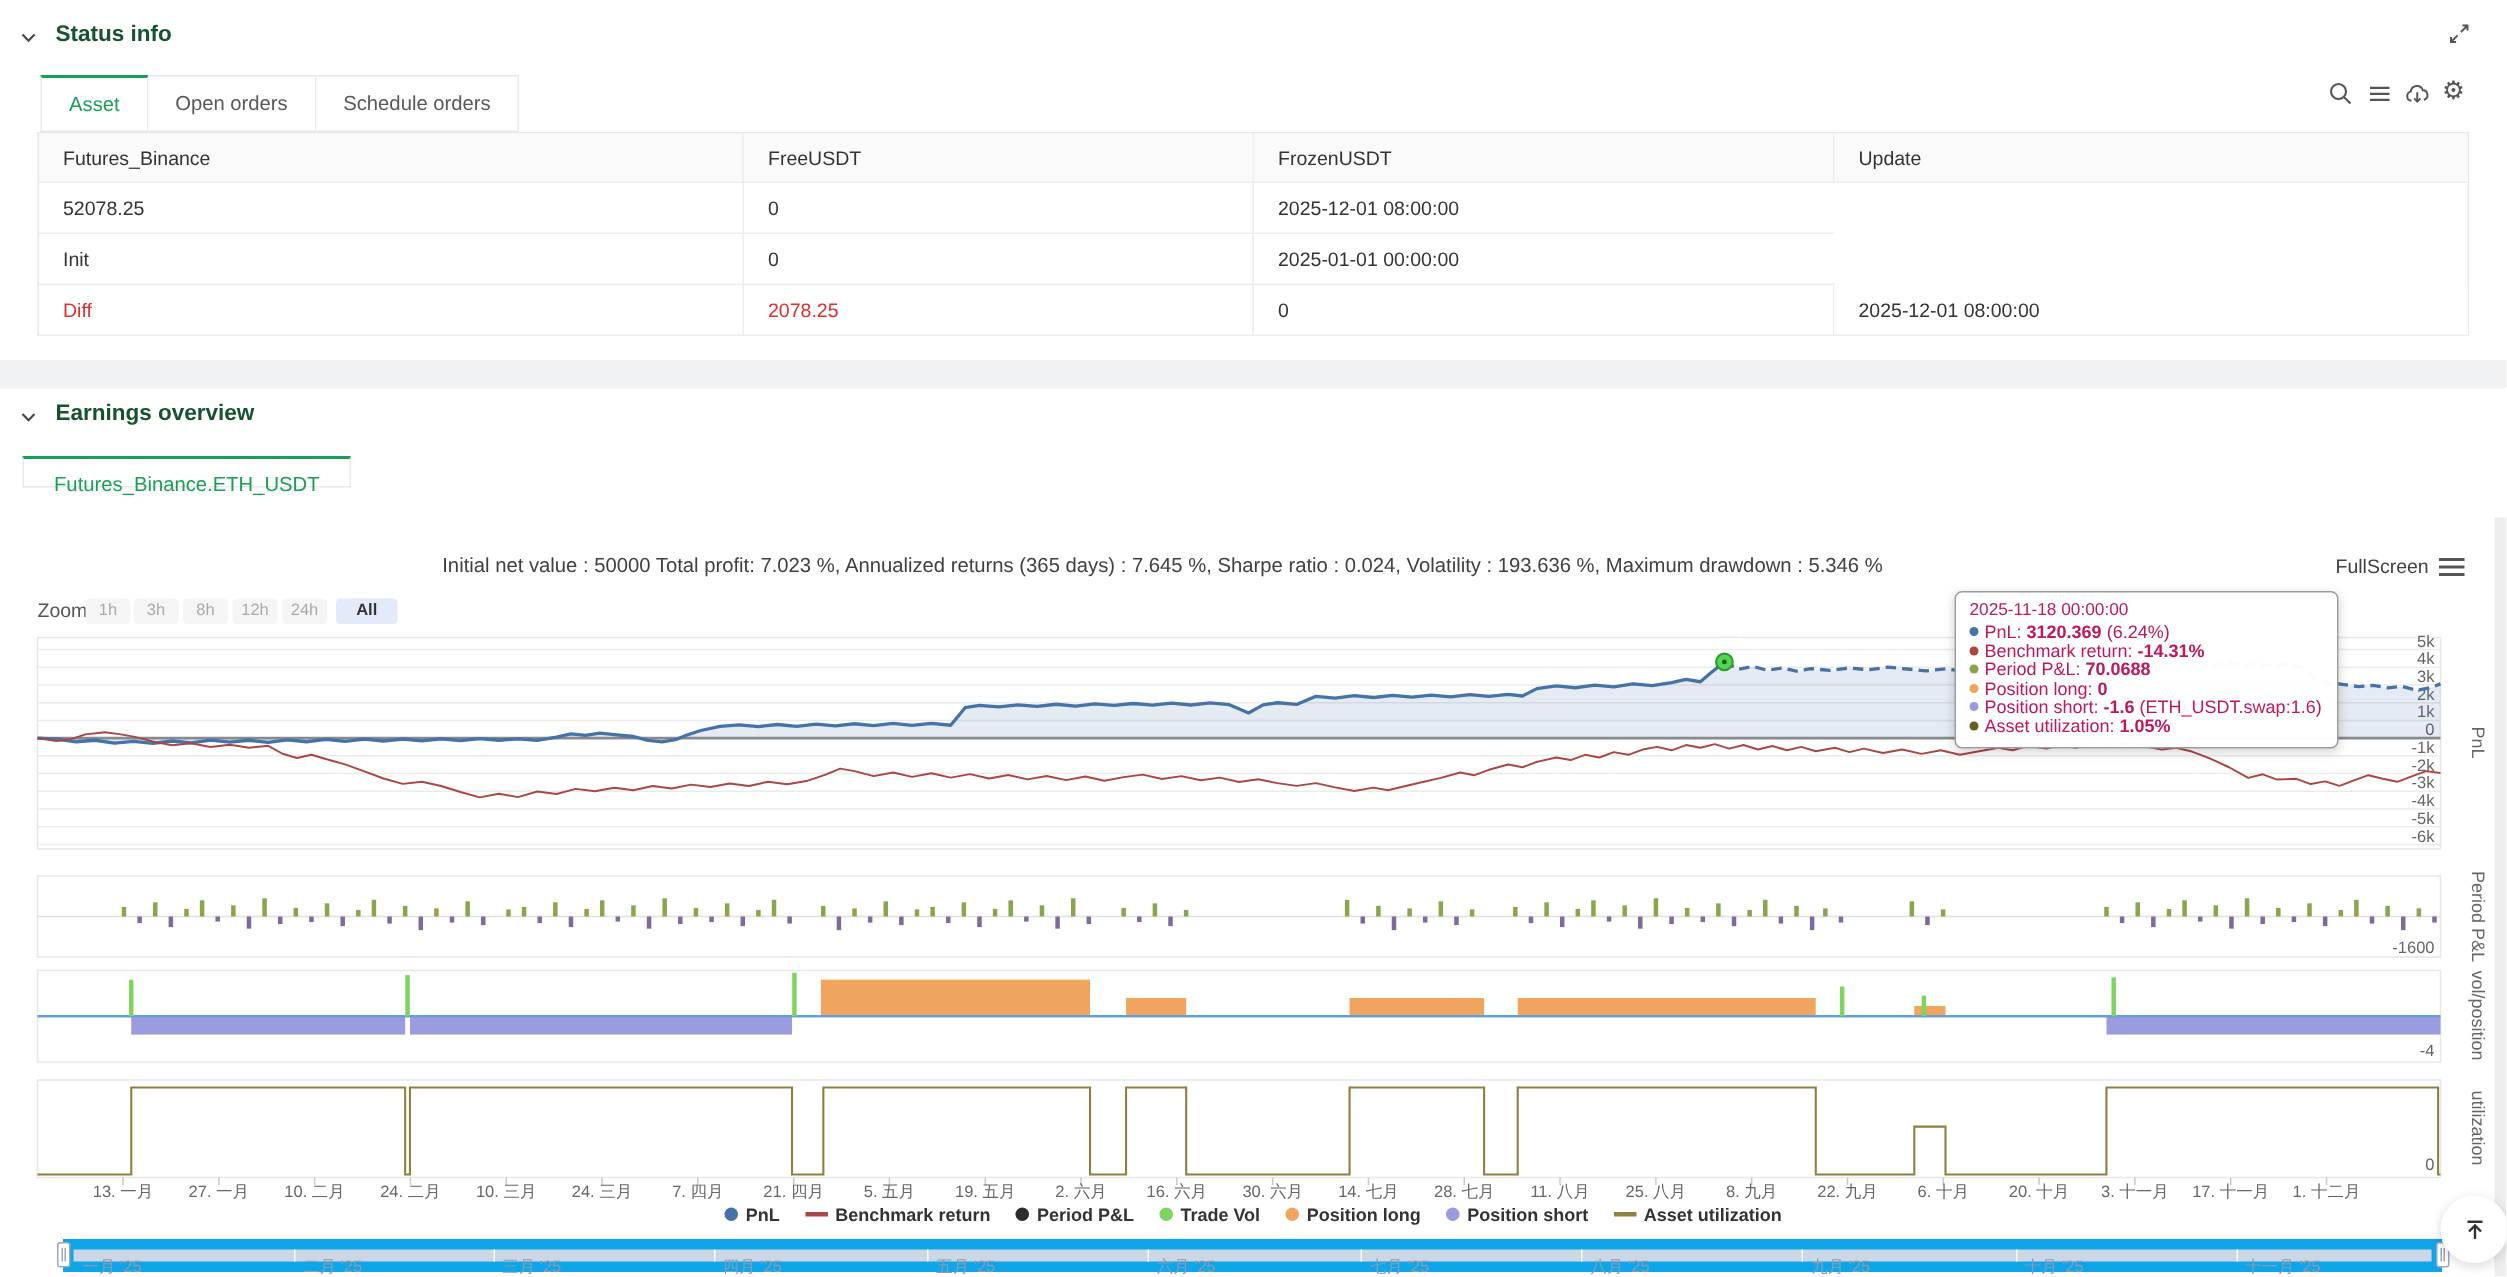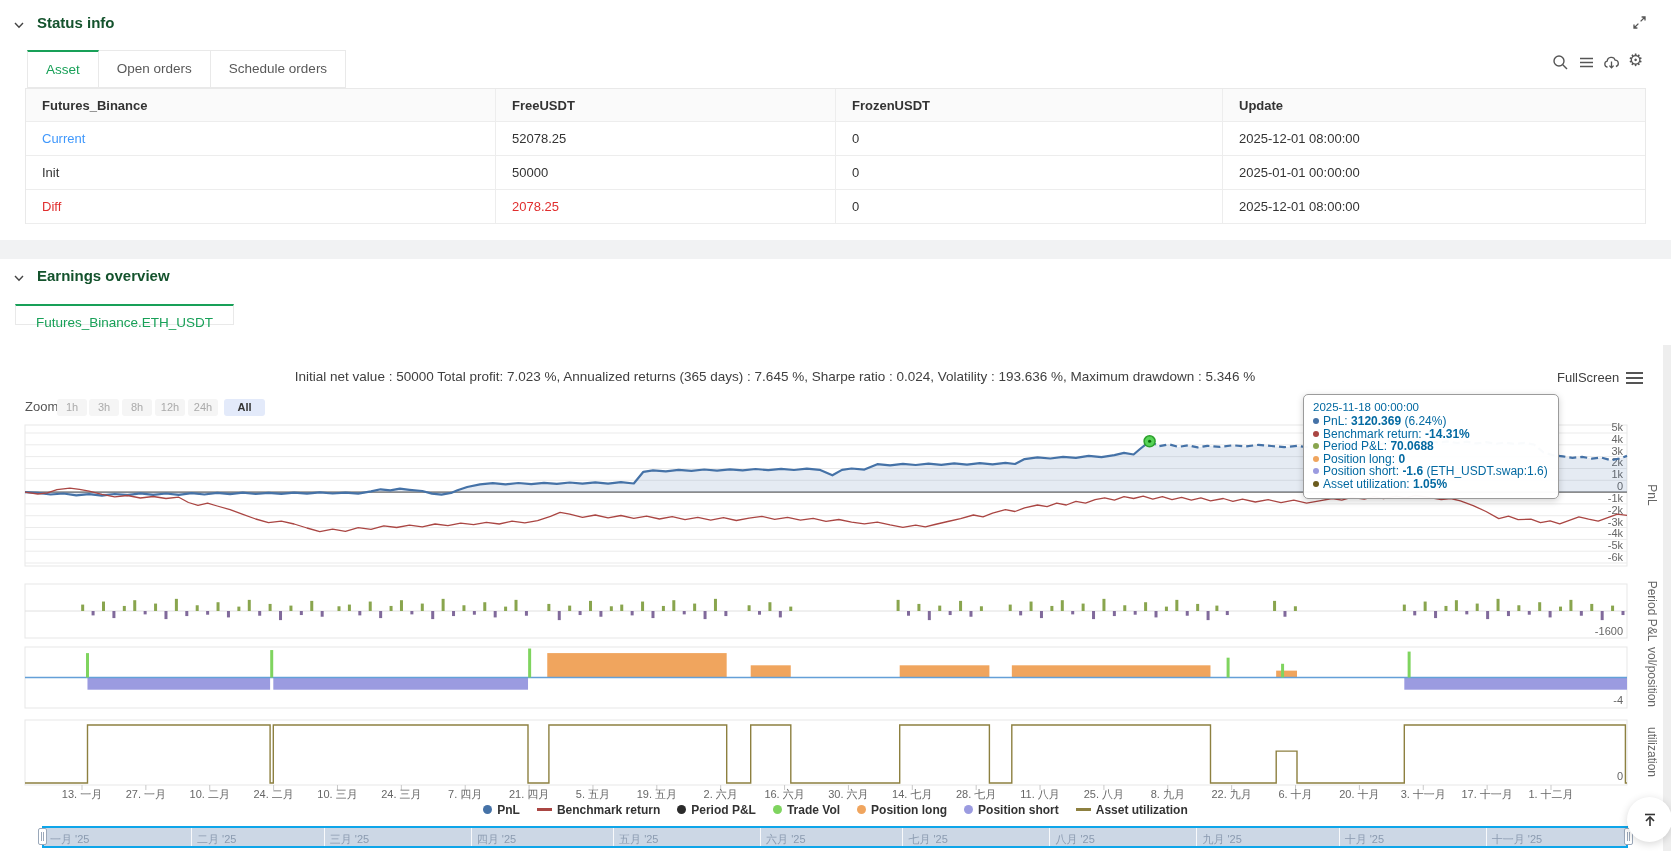--- a/index.html
+++ b/index.html
@@ -12,53 +12,53 @@
   .tabbar{display:flex;padding-left:12px;}
   .tab{box-sizing:border-box;height:38px;line-height:35px;padding:0 18px;font-size:13.5px;color:#595959;
        background:#fff;border:1px solid #e9e9e9;border-left-width:0;cursor:pointer;}
   .tab:first-child{border-left-width:1px;}
   .tab.active{color:#18a058;border-top:2px solid #18a058;font-weight:400;}
   
   .tbl{box-sizing:border-box;border:1px solid #e9e9e9;border-bottom:none;font-size:13px;}
   .trow{display:grid;grid-template-columns:470px 340px 387px 422px;}
   .tcell{box-sizing:border-box;padding:0 16px;border-bottom:1px solid #ededed;border-right:1px solid #ededed;
          display:flex;align-items:center;height:34px;background:#fff;}
-  .trow.head .tcell{background:#fafafa;font-weight:700;height:33px;color:#333;}
+  .trow.head .tcell{background:#fafafa;font-weight:400;height:33px;color:#333;}
   .tcell:last-child{border-right:none;}
   .c-link{color:#4098fc;cursor:pointer;}
   .c-red{color:#e02e2e;}
   .band{left:0;top:240px;width:1671px;height:19px;background:#f1f2f3;}
   
   .etab{box-sizing:border-box;left:15px;top:304px;height:21px;line-height:34px;padding:0 20px;
         border:1px solid #e9e9e9;border-top:2px solid #18a058;color:#18a058;font-size:13.5px;background:#fff;cursor:pointer;}
   .stats{left:0;top:369px;width:1550px;text-align:center;font-size:13.5px;color:#404040;}
   .fullscreen{left:1557px;top:370px;font-size:13px;color:#404040;cursor:pointer;}
   .menu-ic{left:1626px;top:372px;width:17px;cursor:pointer;}
   .menu-ic div{height:2px;background:#555;margin-bottom:3px;}
   
   .zoomlbl{left:25px;top:399px;font-size:13px;color:#555;}
   .zbtn{position:absolute;top:399px;height:17px;line-height:17px;text-align:center;font-size:11px;border-radius:3px;
         background:#f5f5f5;color:#aaa;cursor:pointer;}
   .zbtn.active{background:#e3eafa;color:#333;font-weight:700;}
   
   .icn{position:absolute;top:54px;width:17px;height:17px;cursor:pointer;}
   
   .tooltip{left:1303px;top:394px;width:236px;background:rgba(255,255,255,0.97);border:1px solid #9b9b9b;
-           border-radius:5px;box-shadow:0 2px 7px rgba(0,0,0,0.18);padding:6px 9px 7px;font-size:12px;color:#0369a1;z-index:6;}
+           border-radius:5px;box-shadow:0 2px 7px rgba(0,0,0,0.18);padding:6px 9px 7px;font-size:12px;color:#be185d;z-index:6;}
   .tooltip .tt-title{font-size:11.5px;margin-bottom:2px;}
   .tooltip .tt-row{line-height:12.6px;white-space:nowrap;}
   .tooltip .dot{display:inline-block;width:6px;height:6px;border-radius:50%;margin-right:4px;vertical-align:1px;}
   .tooltip b{font-weight:700;}
   
   .legend{left:0;top:802px;width:1671px;display:flex;justify-content:center;gap:17px;align-items:center;height:15px;}
   .litem{display:flex;align-items:center;gap:5px;font-size:12px;font-weight:700;color:#333;cursor:pointer;}
   .lmark-dot{width:9px;height:9px;border-radius:50%;}
   .lmark-line{width:15px;height:2.5px;}
   
-  .nav{left:42px;top:826px;width:1586px;height:22px;background:#ccd7e5;border:2px solid #0ea5e9;box-sizing:border-box;cursor:ew-resize;}
+  .nav{left:42px;top:826px;width:1586px;height:22px;background:#ccd7e5;border:7px solid #0ea5e9;box-sizing:border-box;cursor:ew-resize;}
   .nav .mlabel{position:absolute;top:4px;font-size:11px;color:#8b9bb0;white-space:nowrap;}
   .nav .msep{position:absolute;top:0;width:1px;height:100%;background:rgba(255,255,255,0.85);}
   .handle{position:absolute;top:828px;width:9px;height:17px;background:#fff;border:1px solid #9aa8ba;border-radius:2px;
           box-sizing:border-box;z-index:4;cursor:ew-resize;}
   .handle i{position:absolute;top:3px;width:1px;height:9px;background:#9aa8ba;}
   .handle i.l{left:2px;} .handle i.r{right:2px;}
   .totop{left:1627px;top:797px;width:45px;height:45px;border-radius:50%;background:#fff;z-index:7;
          box-shadow:0 2px 8px rgba(0,0,0,0.16);display:flex;align-items:center;justify-content:center;cursor:pointer;}
   .scrollstrip{left:1663px;top:345px;width:8px;height:506px;background:#eeeeee;z-index:5;}
 </style>
@@ -103,38 +103,32 @@
 
 <div class="abs tbl" style="left:25px;top:88px;width:1621px;" id="asset-table">
     <div class="trow head">
       <div class="tcell">Futures_Binance</div>
       <div class="tcell">FreeUSDT</div>
       <div class="tcell">FrozenUSDT</div>
       <div class="tcell">Update</div>
     </div>
     <div class="trow">
       <div class="tcell">
-        <span class="c-link">Current</span>
-      </div>
-      <div class="tcell">
         <span>52078.25</span>
       </div>
       <div class="tcell">
         <span>0</span>
       </div>
       <div class="tcell">
         <span>2025-12-01 08:00:00</span>
       </div>
     </div>
     <div class="trow">
       <div class="tcell">
         <span>Init</span>
-      </div>
-      <div class="tcell">
-        <span>50000</span>
       </div>
       <div class="tcell">
         <span>0</span>
       </div>
       <div class="tcell">
         <span>2025-01-01 00:00:00</span>
       </div>
     </div>
     <div class="trow">
       <div class="tcell">

